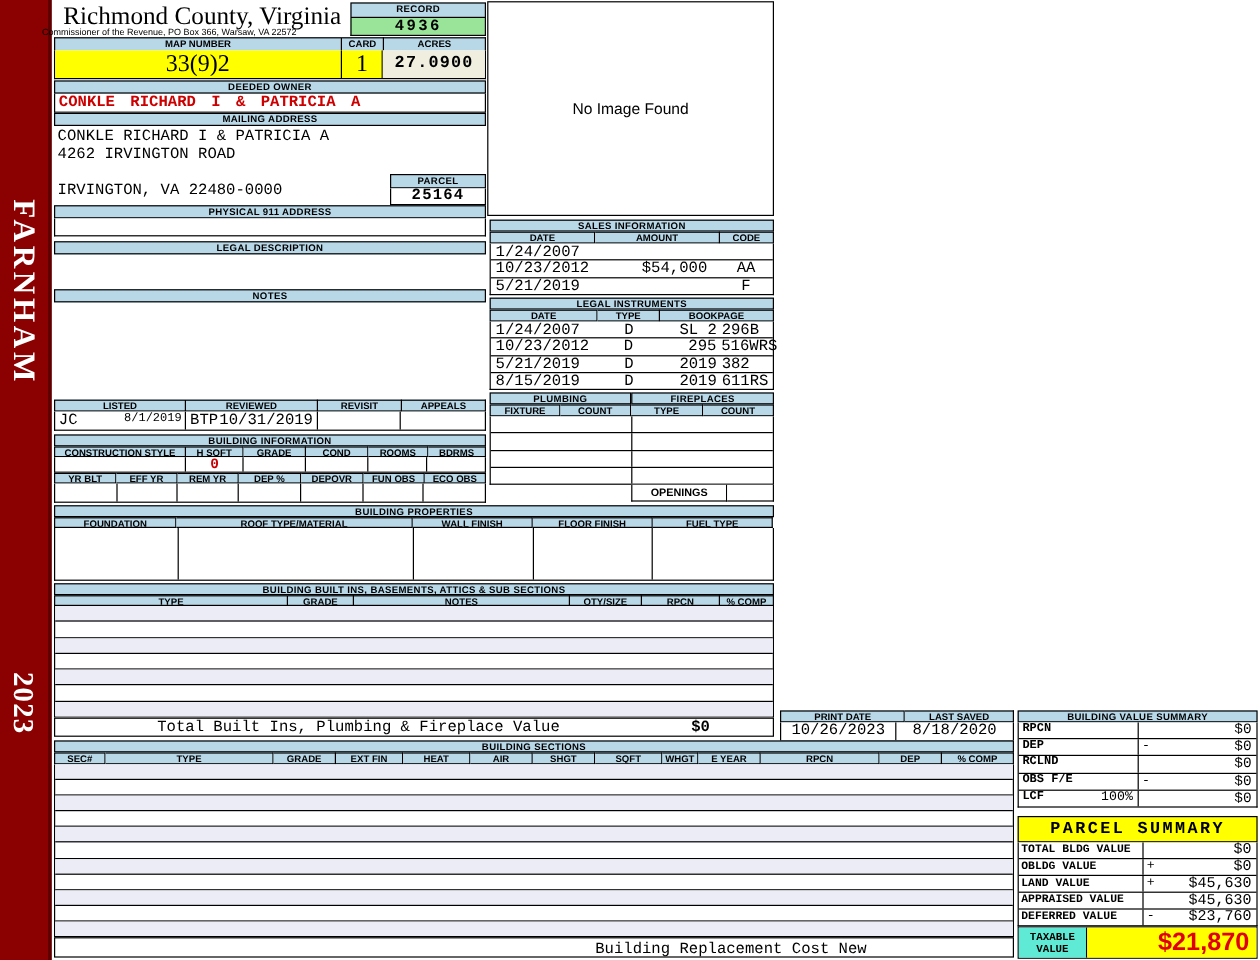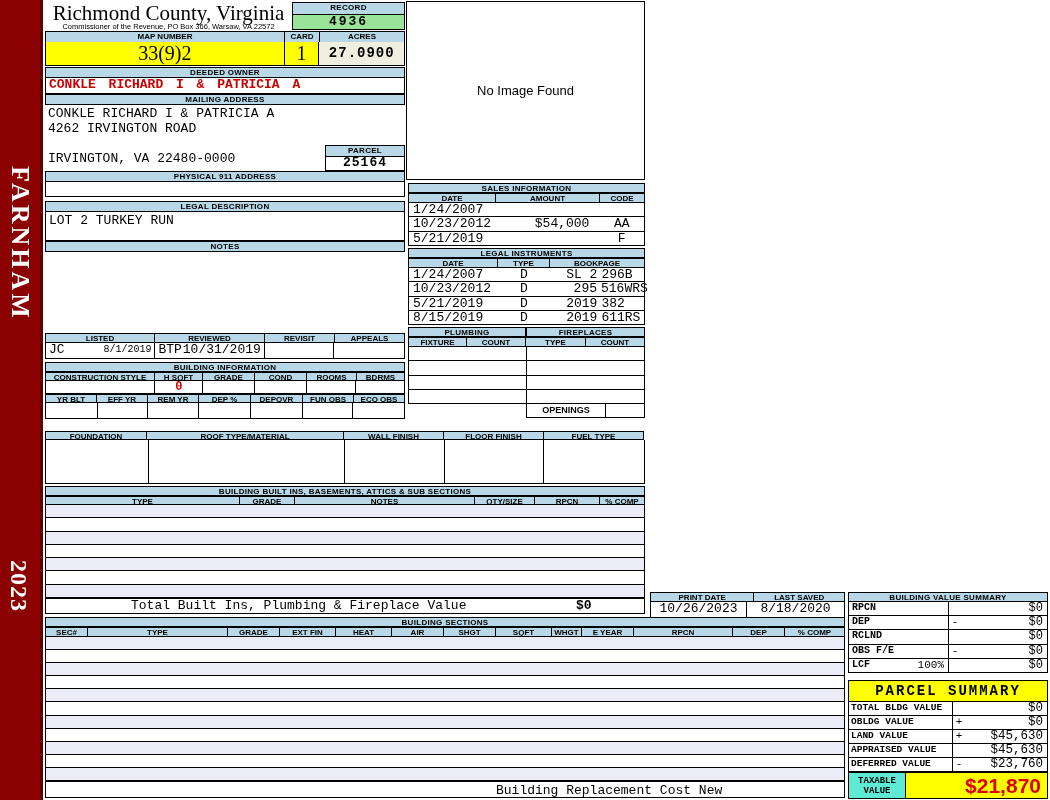--- a/index.html
+++ b/index.html
@@ -34,21 +34,21 @@
 <body>
 
 <div class="page">
 
   <div class="abs sidebar" style="left:0;top:0;width:43px;height:800px">
     <div class="vtext" style="top:166px;font-size:26px;letter-spacing:3px">FARNHAM</div>
     <div class="vtext" style="top:560px;font-size:24px;letter-spacing:1px">2023</div>
   </div>
 
   <div class="abs" style="left:45px;top:1px;width:247px;height:21px;font:21px 'Liberation Serif',serif;text-align:center;white-space:nowrap">Richmond County, Virginia</div>
-  <div class="abs" style="left:45px;top:22px;width:247px;height:9px;font:7.5px 'Liberation Sans',sans-serif;text-align:center;white-space:nowrap">Commissioner of the Revenue, PO Box 366, Warsaw, VA 22572</div>
+  <div class="abs" style="left:35px;top:22px;width:247px;height:9px;font:7.5px 'Liberation Sans',sans-serif;text-align:left;white-space:nowrap">Commissioner of the Revenue, PO Box 366, Warsaw, VA 22572</div>
 
   <div class="abs bar" style="left:292px;top:2px;width:113px;height:13px">RECORD</div>
   <div class="abs" style="left:292px;top:15px;width:113px;height:15px;background:#9AE49A;border:1px solid #000;border-top:none;font:bold 13px 'Liberation Mono',monospace;text-align:center;line-height:13px;letter-spacing:2px">4936</div>
 
   <div class="abs cols" style="left:45px;top:31px;width:360px;height:24px">
     <div style="width:240px">MAP NUMBER</div>
     <div style="width:35px">CARD</div>
     <div style="width:85px">ACRES</div>
   </div>
   <div class="abs cellgrid" style="left:45px;top:42px;width:360px;height:24px">
@@ -64,21 +64,20 @@
   <div class="abs mono" style="left:48px;top:106px;width:280px;height:14px;font-size:13px;white-space:nowrap">CONKLE RICHARD I &amp; PATRICIA A</div>
   <div class="abs mono" style="left:48px;top:121px;width:280px;height:14px;font-size:13px;white-space:nowrap">4262 IRVINGTON ROAD</div>
   <div class="abs mono" style="left:48px;top:151px;width:270px;height:14px;font-size:13px;white-space:nowrap">IRVINGTON, VA 22480-0000</div>
   <div class="abs bar" style="left:325px;top:145px;width:80px;height:12px">PARCEL</div>
   <div class="abs" style="left:325px;top:157px;width:80px;height:14px;border:1px solid #000;border-top:none;background:#fff;font:bold 13px 'Liberation Mono',monospace;text-align:center;line-height:12px;letter-spacing:1px">25164</div>
 
   <div class="abs bar" style="left:45px;top:171px;width:360px;height:11px">PHYSICAL 911 ADDRESS</div>
   <div class="abs mono" style="left:45px;top:182px;width:360px;height:15px;border:1px solid #000;border-top:none;background:#fff;font-size:13px;padding-left:3px"></div>
 
   <div class="abs bar" style="left:45px;top:201px;width:360px;height:11px">LEGAL DESCRIPTION</div>
-  <div class="abs mono" style="left:45px;top:212px;width:360px;height:29px;border:1px solid #000;border-top:none;background:#fff;font-size:13px;padding:1px 0 0 3px">LOT 2 TURKEY RUN</div>
 
   <div class="abs bar" style="left:45px;top:241px;width:360px;height:11px">NOTES</div>
 
   <div class="abs cols" style="left:45px;top:333px;width:360px;height:10px">
     <div style="width:110px">LISTED</div>
     <div style="width:110px">REVIEWED</div>
     <div style="width:70px">REVISIT</div>
     <div style="width:70px">APPEALS</div>
   </div>
   <div class="abs cellgrid" style="left:45px;top:343px;width:360px;height:16px">
@@ -123,20 +122,21 @@
   <div class="abs cellgrid" style="left:45px;top:403px;width:360px;height:16px">
     <div style="width:52px"></div>
     <div style="width:51px"></div>
     <div style="width:51px"></div>
     <div style="width:52px"></div>
     <div style="width:52px"></div>
     <div style="width:51px"></div>
     <div style="width:51px"></div>
   </div>
 
+  <div class="abs bar" style="left:45px;top:421px;width:600px;height:10px">BUILDING PROPERTIES</div>
   <div class="abs cols" style="left:45px;top:431px;width:600px;height:9px">
     <div style="width:102px">FOUNDATION</div>
     <div style="width:197px">ROOF TYPE/MATERIAL</div>
     <div style="width:100px">WALL FINISH</div>
     <div style="width:100px">FLOOR FINISH</div>
     <div style="width:100px">FUEL TYPE</div>
   </div>
   <div class="abs cellgrid" style="left:45px;top:440px;width:600px;height:44px">
     <div style="width:103px"></div>
     <div style="width:197px"></div>

